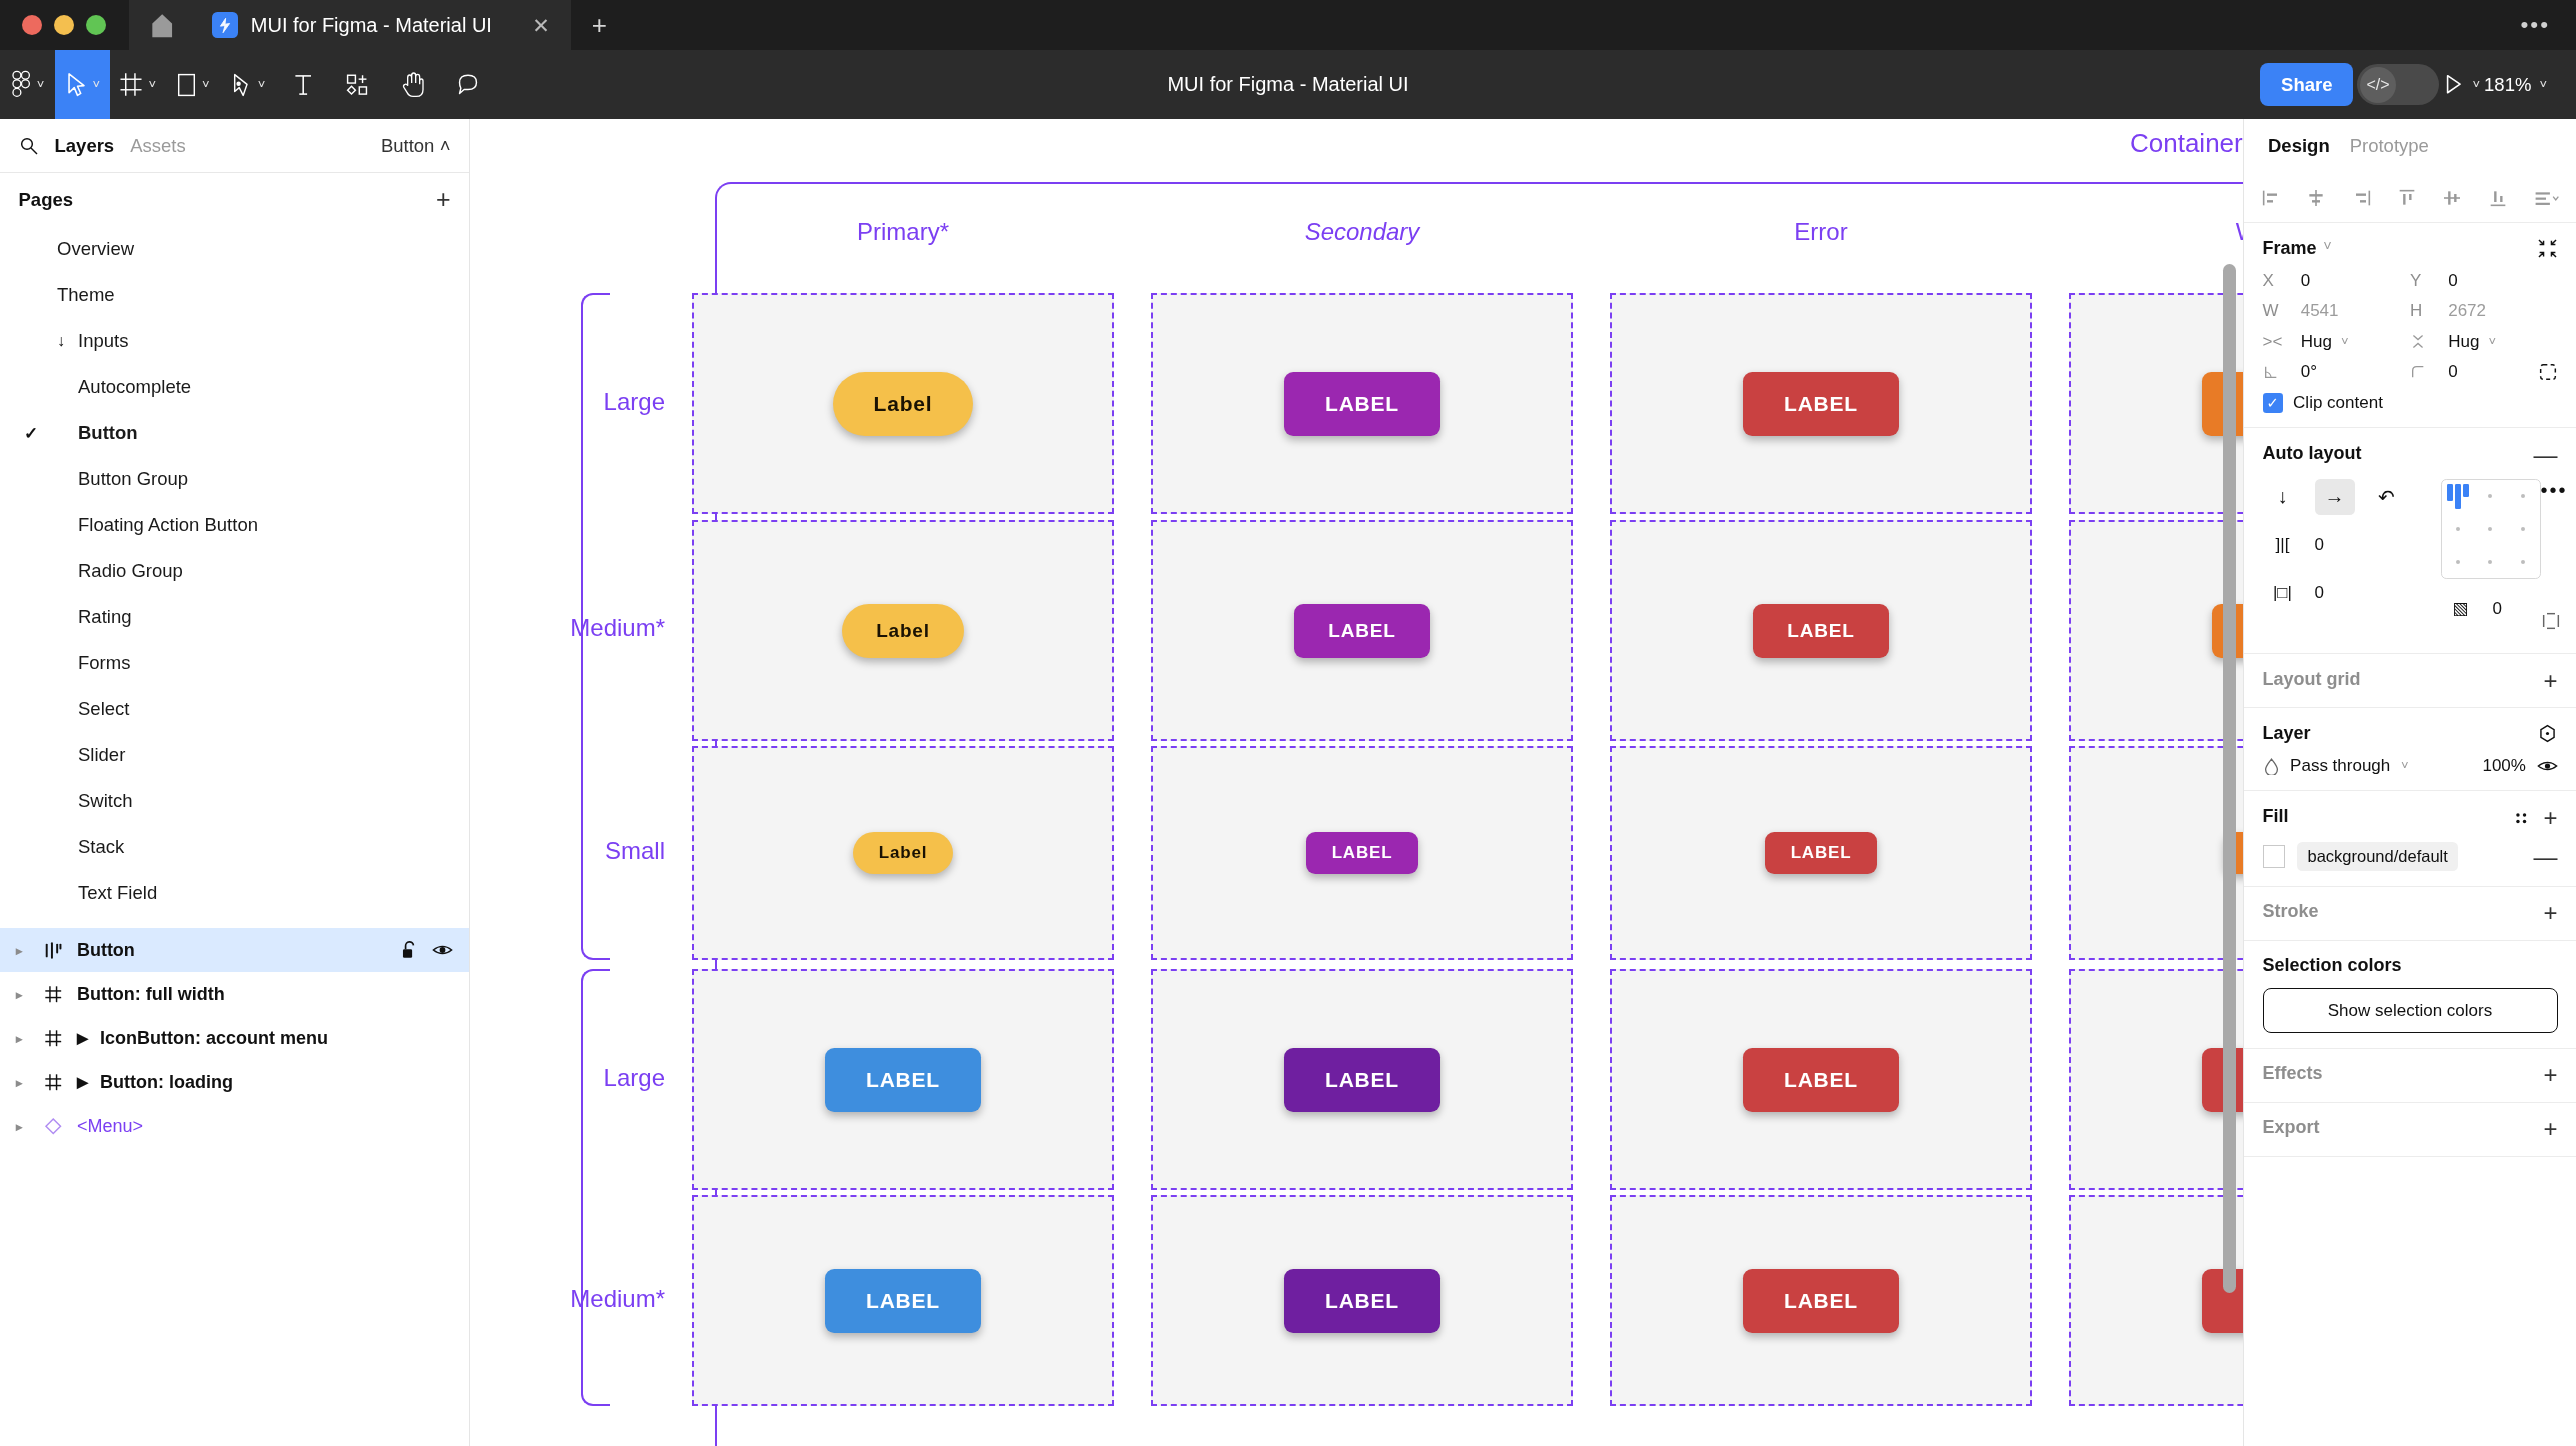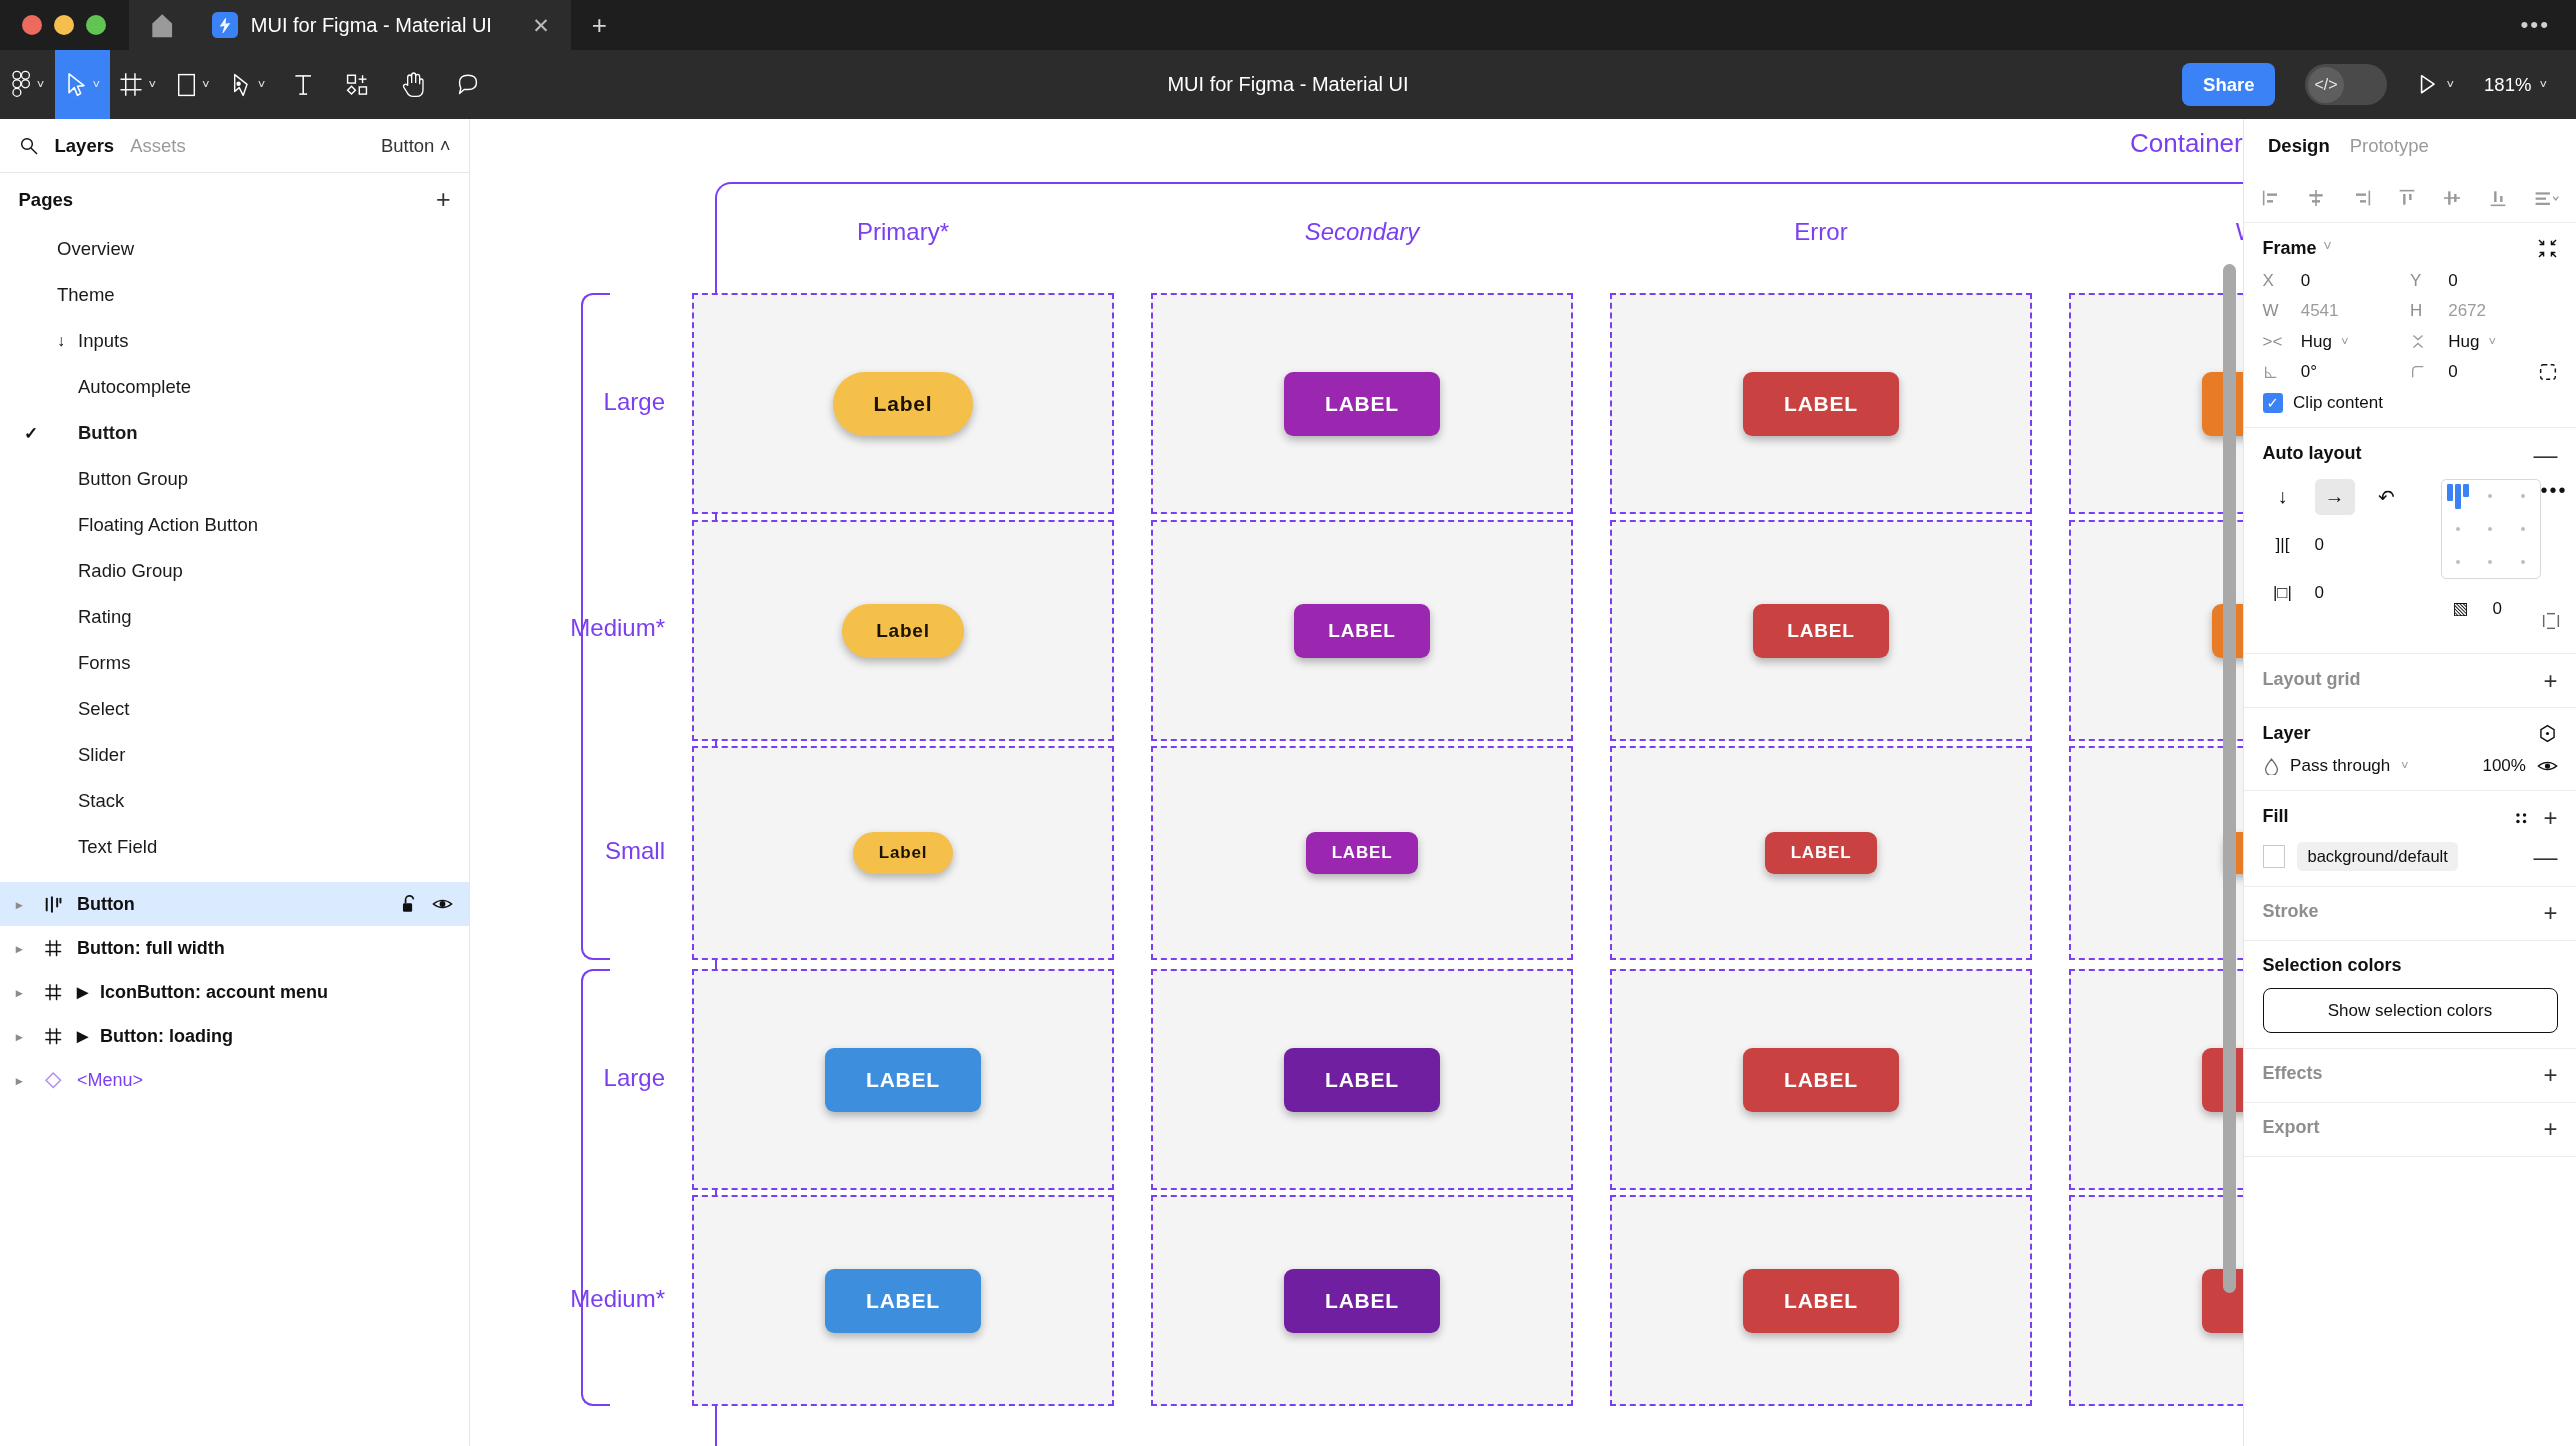--- a/index.html
+++ b/index.html
@@ -54,21 +54,21 @@
     justify-content: center; gap: 5.3px; color: #ffffff; padding: 0 9.2px;
   }
   .tool.selected { background: #3b82f6; }
   .chev { font-size: 13px; color: #e6e6e6; line-height: 1; }
   .toolbar-center {
     position: absolute; left: 0; right: 0; text-align: center;
     color: #ffffff; font-size: 20px; pointer-events: none;
   }
   .toolbar-right {
     position: absolute; right: 0; top: 0; height: 69px;
-    display: flex; align-items: center; gap: 30px; padding-right: 29px;
+    display: flex; align-items: center; gap: 4px; padding-right: 29px;
   }
   .share-btn {
     background: #3b82f6; color: #fff; font-size: 18.5px; font-weight: bold;
     border-radius: 8px; padding: 10.6px 21px; border: none;
   }
   .code-toggle {
     width: 82px; height: 41px; border-radius: 20.5px; background: #4a4a4a;
     display: flex; align-items: center; padding: 2.6px; position: relative;
   }
   .code-knob {
@@ -390,20 +390,23 @@
         <span>Rating</span>
       </div>
       <div class="page-item indent">
         <span>Forms</span>
       </div>
       <div class="page-item indent">
         <span>Select</span>
       </div>
       <div class="page-item indent">
         <span>Slider</span>
+      </div>
+      <div class="page-item indent">
+        <span>Switch</span>
       </div>
       <div class="page-item indent">
         <span>Stack</span>
       </div>
       <div class="page-item indent">
         <span>Text Field</span>
       </div>
     </div>
   <div id="layers-list" style="margin-top: 12px;">
       <div class="layer-row selected">

